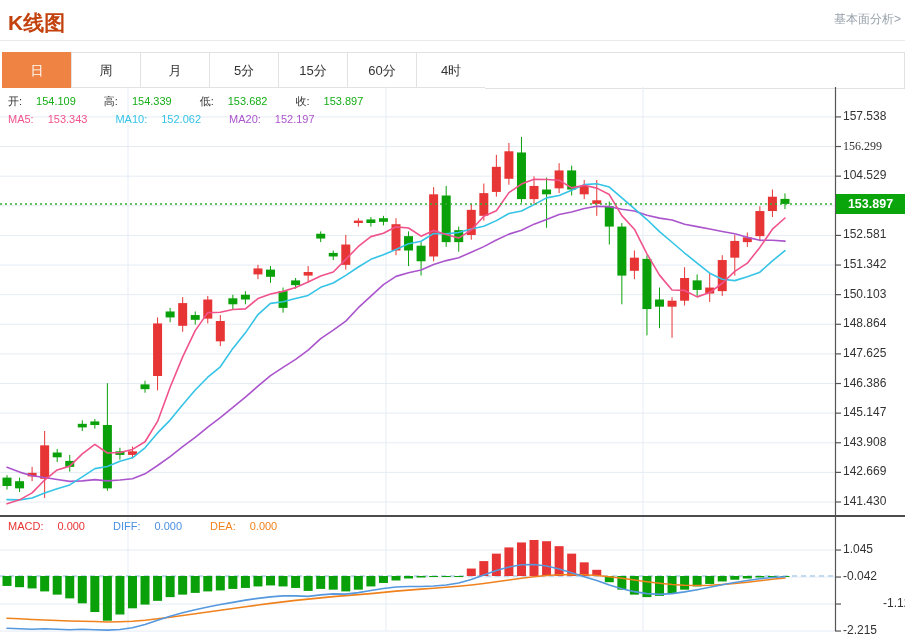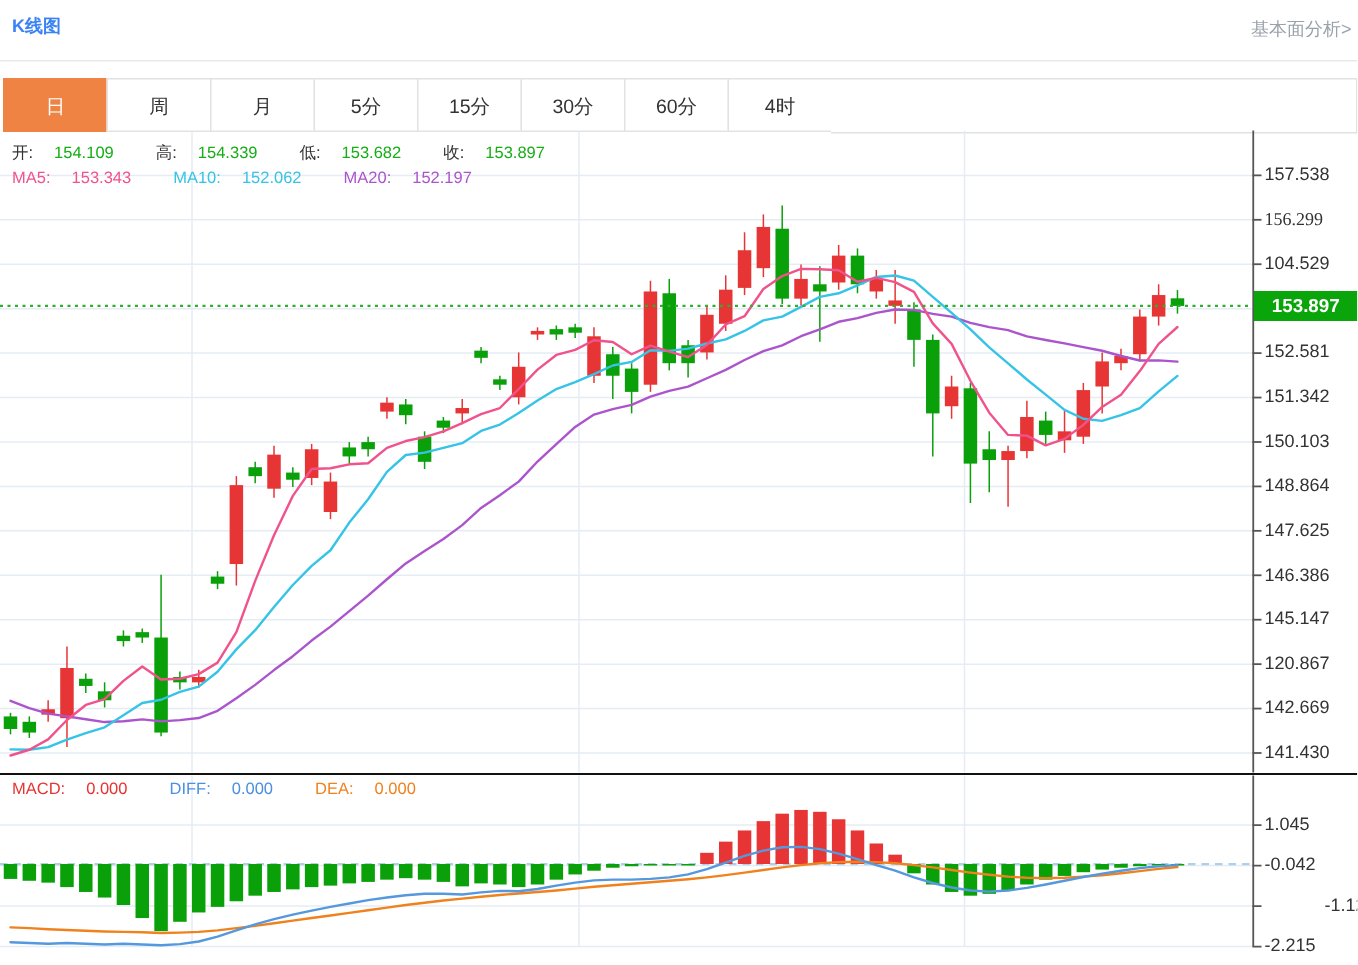--- a/index.html
+++ b/index.html
@@ -1,18 +1,18 @@
 <!DOCTYPE html>
 <html><head>
 <meta charset="utf-8">
 <style>
   html,body{margin:0;padding:0;background:#fff;}
   .screen{position:relative;width:905px;height:643px;background:#fff;overflow:hidden;
           font-family:"Liberation Sans","DejaVu Sans",sans-serif;}
-  .title{position:absolute;left:8px;top:9px;font-size:12px;font-weight:bold;color:#3b82f6;}
+  .title{position:absolute;left:8px;top:9px;font-size:21px;font-weight:bold;color:#c2410c;}
   .head-link{position:absolute;right:4px;top:11px;font-size:12px;color:#99a1ab;cursor:pointer;}
   .head-divider{position:absolute;left:0;top:40px;width:905px;height:0;border-top:1px solid #e9e9e9;}
   .tabstrip{position:absolute;left:3px;top:52px;right:0;height:37px;display:flex;}
   .tab{width:70px;height:36px;line-height:36px;text-align:center;font-size:13px;color:#333;
        background:#fff;border:1px solid #e2e2e2;margin-left:-1px;box-sizing:border-box;cursor:pointer;}
   .tab.active{background:#ef8343;border-color:#ef8343;color:#fff;}
   .tab-filler{flex:1;border:1px solid #e2e2e2;border-left:none;margin-left:-1px;box-sizing:border-box;background:#fff;}
   .legend-row{position:absolute;left:8px;font-size:11px;white-space:nowrap;z-index:5;}
   .legend-row span{margin-right:14px;}
   .lg-label{color:#333;}
@@ -29,21 +29,20 @@
   <div class="head-link">基本面分析&gt;</div>
   <div class="head-divider"></div>
 
   <div class="tabstrip">
 
   <div class="tab active">日</div>
       <div class="tab">周</div>
       <div class="tab">月</div>
       <div class="tab">5分</div>
       <div class="tab">15分</div>
-      <div class="tab">30分</div>
       <div class="tab">60分</div>
       <div class="tab">4时</div>
       <div class="tab-filler"></div>
     </div>
 
   <div class="legend-row" id="ohlc-row" style="top:94px;"><span><span class="lg-label">开:</span><span style="color: rgb(22, 173, 22);">154.109</span></span><span><span class="lg-label">高:</span><span style="color: rgb(22, 173, 22);">154.339</span></span><span><span class="lg-label">低:</span><span style="color: rgb(22, 173, 22);">153.682</span></span><span><span class="lg-label">收:</span><span style="color: rgb(22, 173, 22);">153.897</span></span></div>
   <div class="legend-row" id="ma-row" style="top:113px;"><span><span class="lg-label" style="color: rgb(240, 83, 140);">MA5:</span><span style="color: rgb(240, 83, 140);">153.343</span></span><span><span class="lg-label" style="color: rgb(53, 195, 230);">MA10:</span><span style="color: rgb(53, 195, 230);">152.062</span></span><span><span class="lg-label" style="color: rgb(171, 85, 204);">MA20:</span><span style="color: rgb(171, 85, 204);">152.197</span></span></div>
   <div class="legend-row" id="macd-row" style="top:520px;"><span><span class="lg-label" style="color: rgb(232, 51, 51);">MACD:</span><span style="color: rgb(232, 51, 51);">0.000</span></span><span><span class="lg-label" style="color: rgb(74, 144, 226);">DIFF:</span><span style="color: rgb(74, 144, 226);">0.000</span></span><span><span class="lg-label" style="color: rgb(240, 130, 30);">DEA:</span><span style="color: rgb(240, 130, 30);">0.000</span></span></div>
 
   <svg class="chart" id="chart-svg" width="905" height="643">
@@ -293,21 +292,21 @@
       <div class="tick-label" style="top: 108.906px;">157.538</div>
       <div class="tick-label" style="top: 138.527px; font-family: Liberation Serif, serif;">156.299</div>
       <div class="tick-label" style="top: 168.148px;">104.529</div>
       <div class="tick-label" style="top: 227.413px;">152.581</div>
       <div class="tick-label" style="top: 257.034px;">151.342</div>
       <div class="tick-label" style="top: 286.655px;">150.103</div>
       <div class="tick-label" style="top: 316.275px;">148.864</div>
       <div class="tick-label" style="top: 345.896px;">147.625</div>
       <div class="tick-label" style="top: 375.517px;">146.386</div>
       <div class="tick-label" style="top: 405.138px; text-align: center;">145.147</div>
-      <div class="tick-label" style="top: 434.758px;">120.867</div>
+      <div class="tick-label" style="top: 434.758px;">143.908</div>
       <div class="tick-label" style="top: 464.379px;">142.669</div>
       <div class="tick-label" style="top: 494px;">141.430</div>
       <div class="tick-label" style="top: 542.032px;">1.045</div>
       <div class="tick-label" style="top: 569.044px;">-0.042</div>
       <div class="tick-label" style="top: 596.031px; margin-left: 40px;">-1.128</div>
       <div class="tick-label" style="top: 623.043px;">-2.215</div>
     </div>
 
   <div class="price-box" style="top: 193.951px; background: rgb(10, 165, 10);">153.897</div>
 </div>

